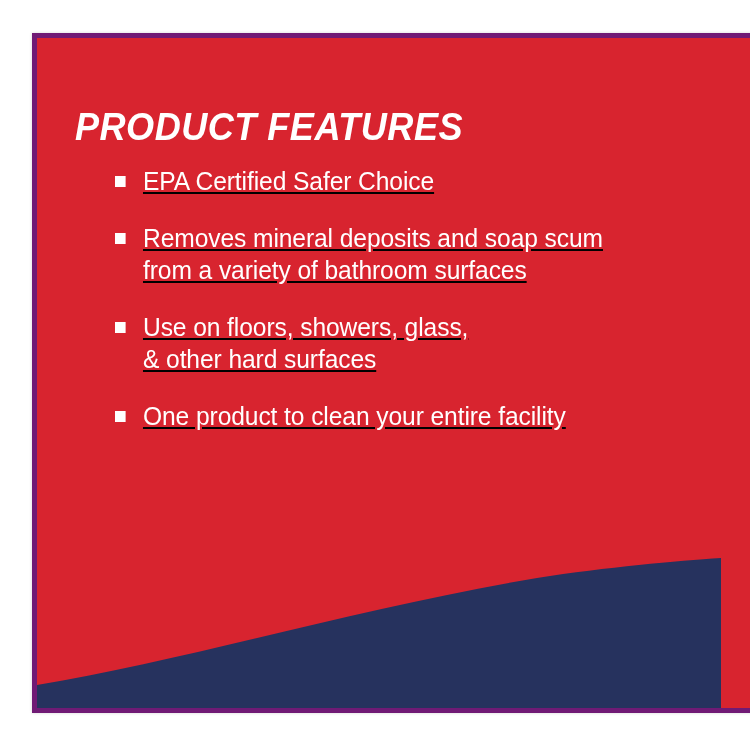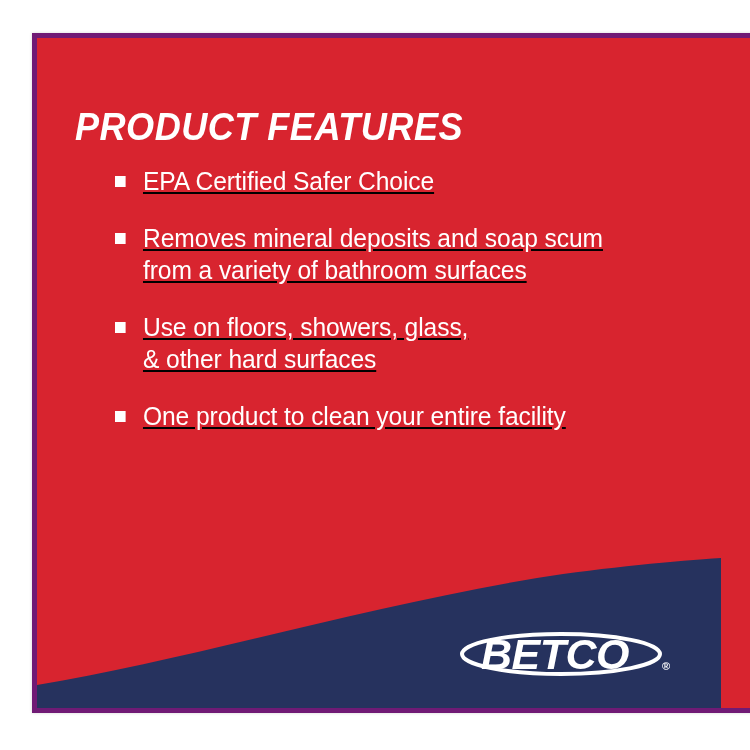--- a/index.html
+++ b/index.html
@@ -162,22 +162,15 @@
           <span class="feature-line">One product to clean your entire facility</span>
         </li>
       </ul>
 
     <div id="footer-wave">
       <svg viewBox="0 0 684 160" preserveAspectRatio="none" aria-hidden="true">
         <path d="M0 137 C 150 112, 330 58, 500 30 C 570 19, 640 13, 684 10 L 684 160 L 0 160 Z" fill="#26325e"></path>
       </svg>
     </div>
 
-    <div id="betco-logo">
-      <svg viewBox="0 0 228 58" aria-hidden="true">
-        <ellipse cx="106" cy="30" rx="99" ry="20" fill="none" stroke="#ffffff" stroke-width="4"></ellipse>
-        <text class="betco-wordmark" x="26" y="45">BETCO</text>
-        <text class="betco-reg" x="207" y="46">®</text>
-      </svg>
-    </div>
 
   </div>
 </div>
 
 </body></html>

